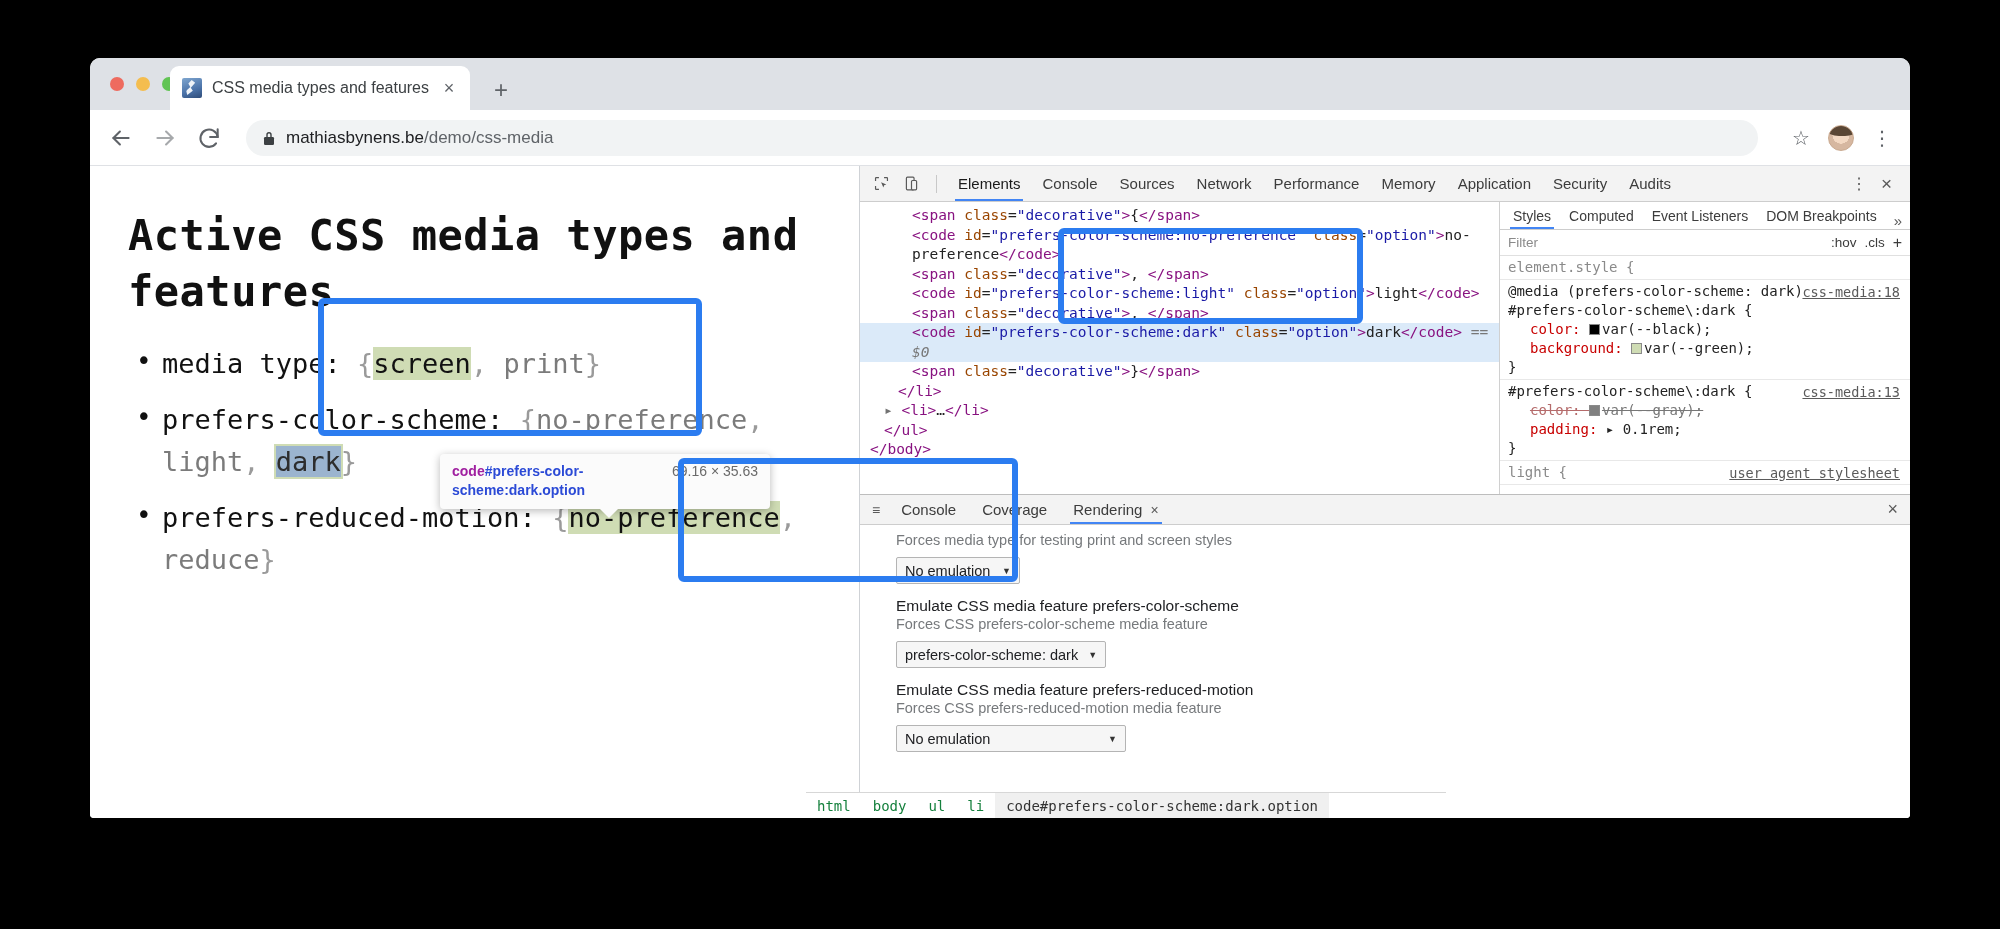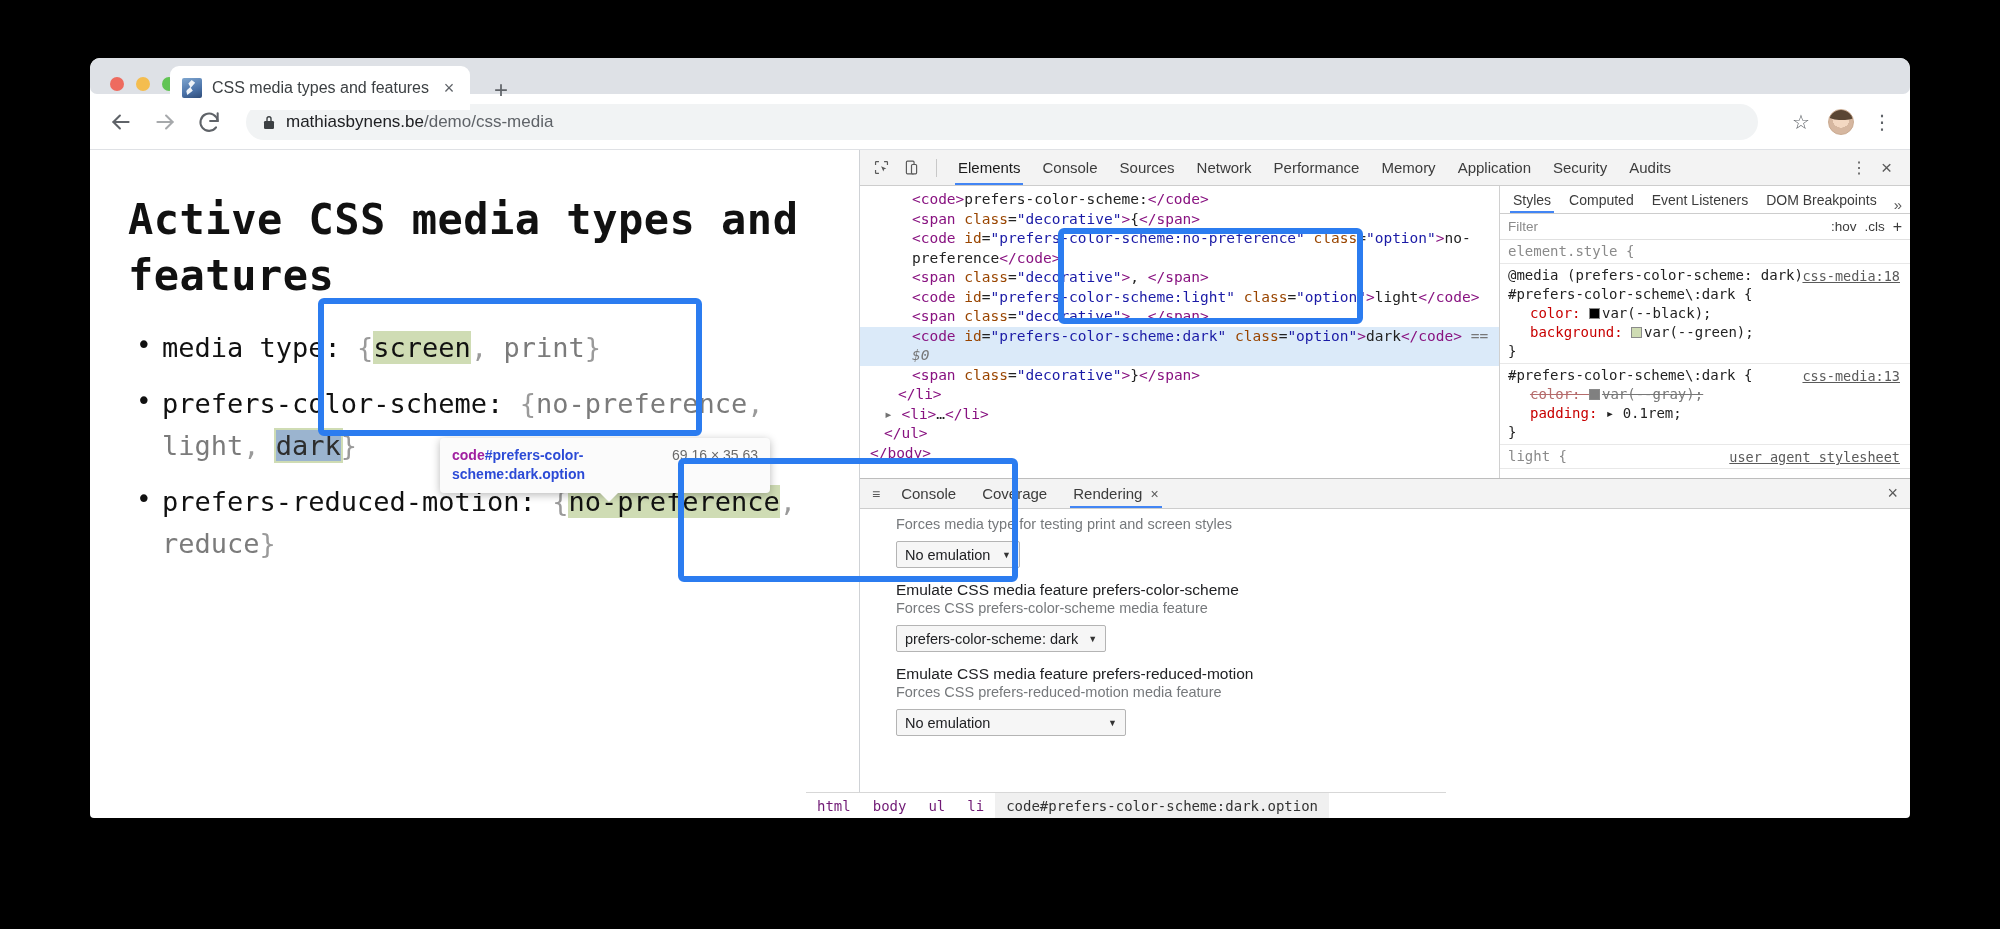--- a/index.html
+++ b/index.html
@@ -18,24 +18,23 @@
     left: 90px; top: 58px;
     width: 1820px; height: 760px;
     background: #ffffff;
     border-radius: 10px 10px 4px 4px;
     overflow: hidden;
     box-shadow: 0 10px 40px rgba(0,0,0,0.6);
   }
 
   
   .tabstrip {
-    height: 36px;
+    height: 52px;
     background: #dee1e6;
     position: relative;
-    border-radius: 7px;
   }
   .traffic { position: absolute; left: 20px; top: 19px; display: flex; gap: 12px; }
   .traffic i { width: 14px; height: 14px; border-radius: 50%; display: block; }
   .traffic i.r { background: #ee6b5f; }
   .traffic i.y { background: #f4bd4f; }
   .traffic i.g { background: #61c454; }
 
   .tab {
     position: absolute; left: 80px; top: 8px;
     height: 44px; width: 300px;
@@ -196,21 +195,21 @@
   .av { color: #1a1aa6; }
   .tx { color: #222; }
   .dollar { color: #777; font-style: italic; }
   .tri { color:#727272; }
 
   .breadcrumbs {
     height: 26px; background: #fff; border-top: 1px solid #d7d7d7;
     display: flex; align-items: center;
     font-family: "DejaVu Sans Mono", monospace; font-size: 14px;
   }
-  .crumb { padding: 0 11px; color: #701a75; height: 25px; display:flex; align-items:center; }
+  .crumb { padding: 0 11px; color: #15803d; height: 25px; display:flex; align-items:center; }
   .crumb.active { background: #f0f0f0; color: #333; }
 
   
   .styles-pane {
     flex: 1 1 auto; height: 292px; background: #fff; overflow: hidden;
     display: flex; flex-direction: column;
   }
   .styles-tabs {
     height: 28px; border-bottom: 1px solid #cdcdcd; display: flex; align-items: flex-end;
     background: #fff; padding-left: 4px;
@@ -393,21 +392,20 @@
             </div>
           <span class="dt-spacer"></span>
           <span class="dt-more">⋮</span>
           <span class="dt-close">×</span>
         </div>
 
         <div class="dt-main">
 
           <div class="dom-pane">
             <div id="dom-lines">
-                <div class="dom-row" style="text-indent: 0px; padding-left: 52px;"><span class="tg">&lt;code&gt;</span><span class="tx">prefers-color-scheme:</span><span class="tg">&lt;/code&gt;</span></div>
                 <div class="dom-row" style="text-indent: 0px; padding-left: 52px;"><span class="tg">&lt;span </span><span class="at">class</span><span class="tx">=</span><span class="av">"decorative"</span><span class="tg">&gt;</span><span class="tx">{</span><span class="tg">&lt;/span&gt;</span></div>
                 <div class="dom-row" style="text-indent: 0px; padding-left: 52px;"><span class="tg">&lt;code </span><span class="at">id</span><span class="tx">=</span><span class="av">"prefers-color-scheme:no-preference"</span><span class="tx"> </span><span class="at">class</span><span class="tx">=</span><span class="av">"option"</span><span class="tg">&gt;</span><span class="tx">no-preference</span><span class="tg">&lt;/code&gt;</span></div>
                 <div class="dom-row" style="text-indent: 0px; padding-left: 52px;"><span class="tg">&lt;span </span><span class="at">class</span><span class="tx">=</span><span class="av">"decorative"</span><span class="tg">&gt;</span><span class="tx">, </span><span class="tg">&lt;/span&gt;</span></div>
                 <div class="dom-row" style="text-indent: 0px; padding-left: 52px;"><span class="tg">&lt;code </span><span class="at">id</span><span class="tx">=</span><span class="av">"prefers-color-scheme:light"</span><span class="tx"> </span><span class="at">class</span><span class="tx">=</span><span class="av">"option"</span><span class="tg">&gt;</span><span class="tx">light</span><span class="tg">&lt;/code&gt;</span></div>
                 <div class="dom-row" style="text-indent: 0px; padding-left: 52px;"><span class="tg">&lt;span </span><span class="at">class</span><span class="tx">=</span><span class="av">"decorative"</span><span class="tg">&gt;</span><span class="tx">, </span><span class="tg">&lt;/span&gt;</span></div>
                 <div class="dom-row sel" style="text-indent: 0px; padding-left: 52px;"><span class="tg">&lt;code </span><span class="at">id</span><span class="tx">=</span><span class="av">"prefers-color-scheme:dark"</span><span class="tx"> </span><span class="at">class</span><span class="tx">=</span><span class="av">"option"</span><span class="tg">&gt;</span><span class="tx">dark</span><span class="tg">&lt;/code&gt;</span><span class="dollar"> == $0</span></div>
                 <div class="dom-row" style="text-indent: 0px; padding-left: 52px;"><span class="tg">&lt;span </span><span class="at">class</span><span class="tx">=</span><span class="av">"decorative"</span><span class="tg">&gt;</span><span class="tx">}</span><span class="tg">&lt;/span&gt;</span></div>
                 <div class="dom-row" style="text-indent: 0px; padding-left: 38px;"><span class="tg">&lt;/li&gt;</span></div>
                 <div class="dom-row" style="text-indent: 0px; padding-left: 24px;"><span class="tri">▸ </span><span class="tg">&lt;li&gt;</span><span class="tx">…</span><span class="tg">&lt;/li&gt;</span></div>
                 <div class="dom-row" style="text-indent: 0px; padding-left: 24px;"><span class="tg">&lt;/ul&gt;</span></div>

